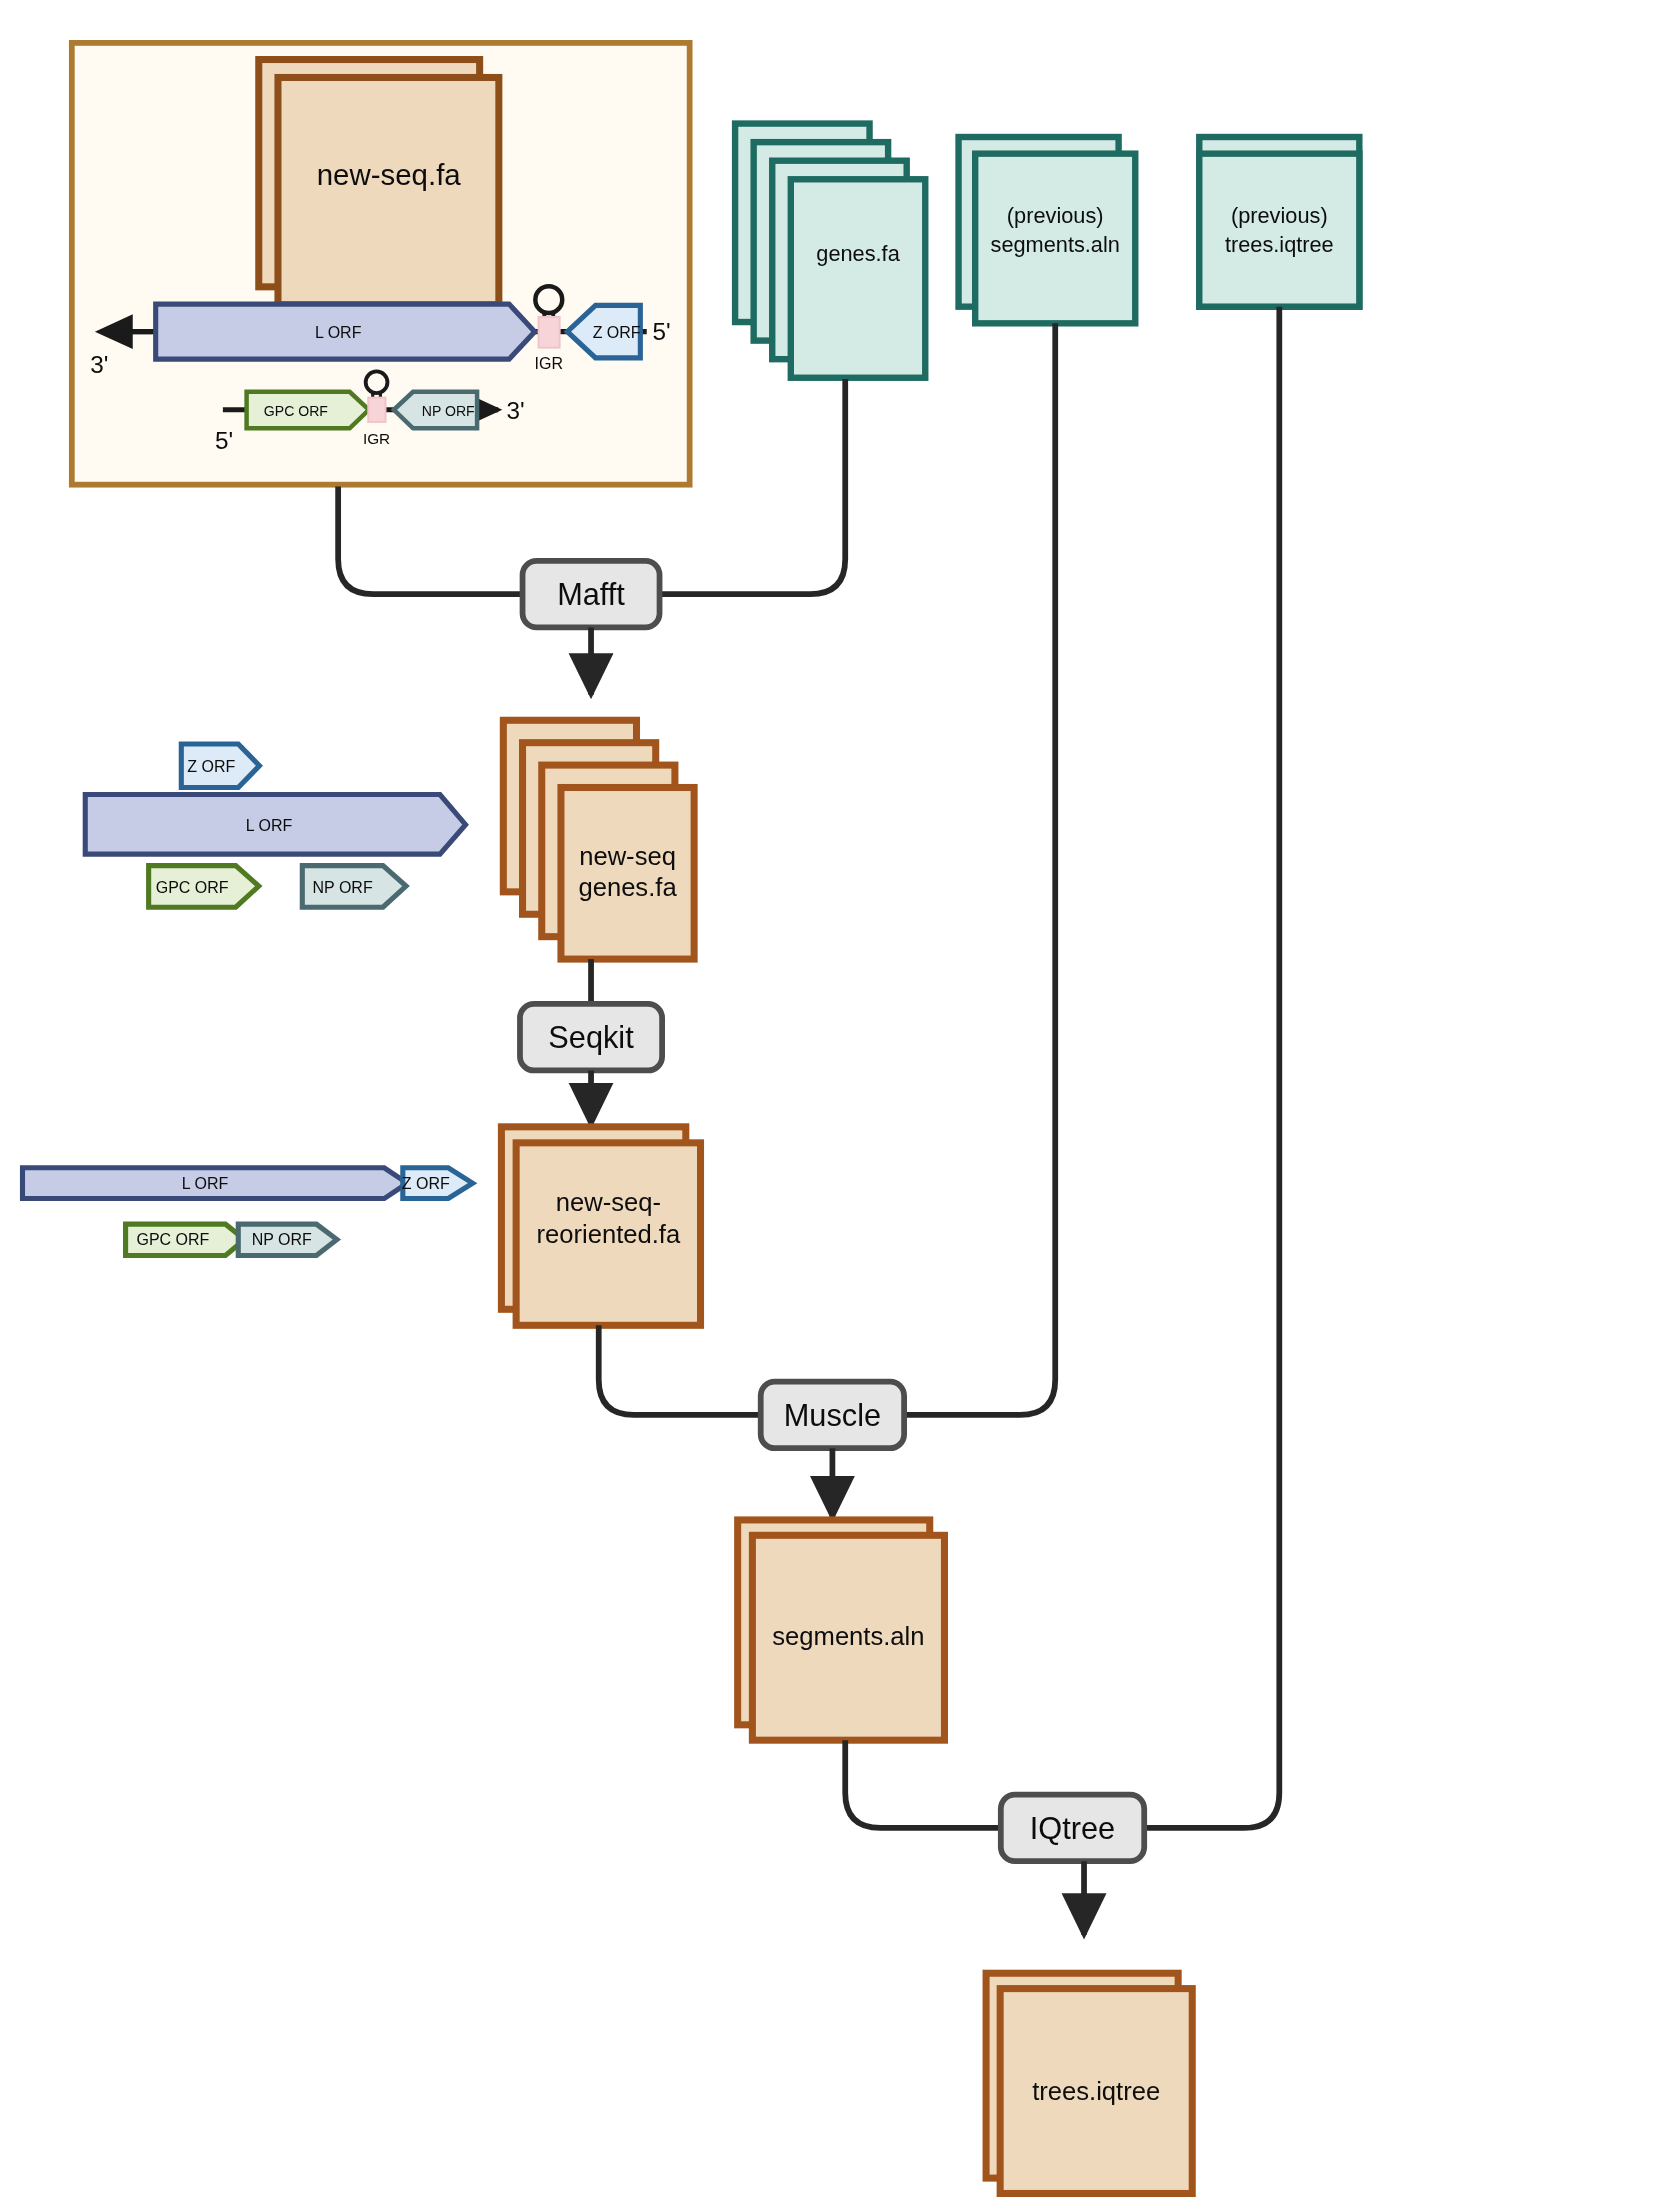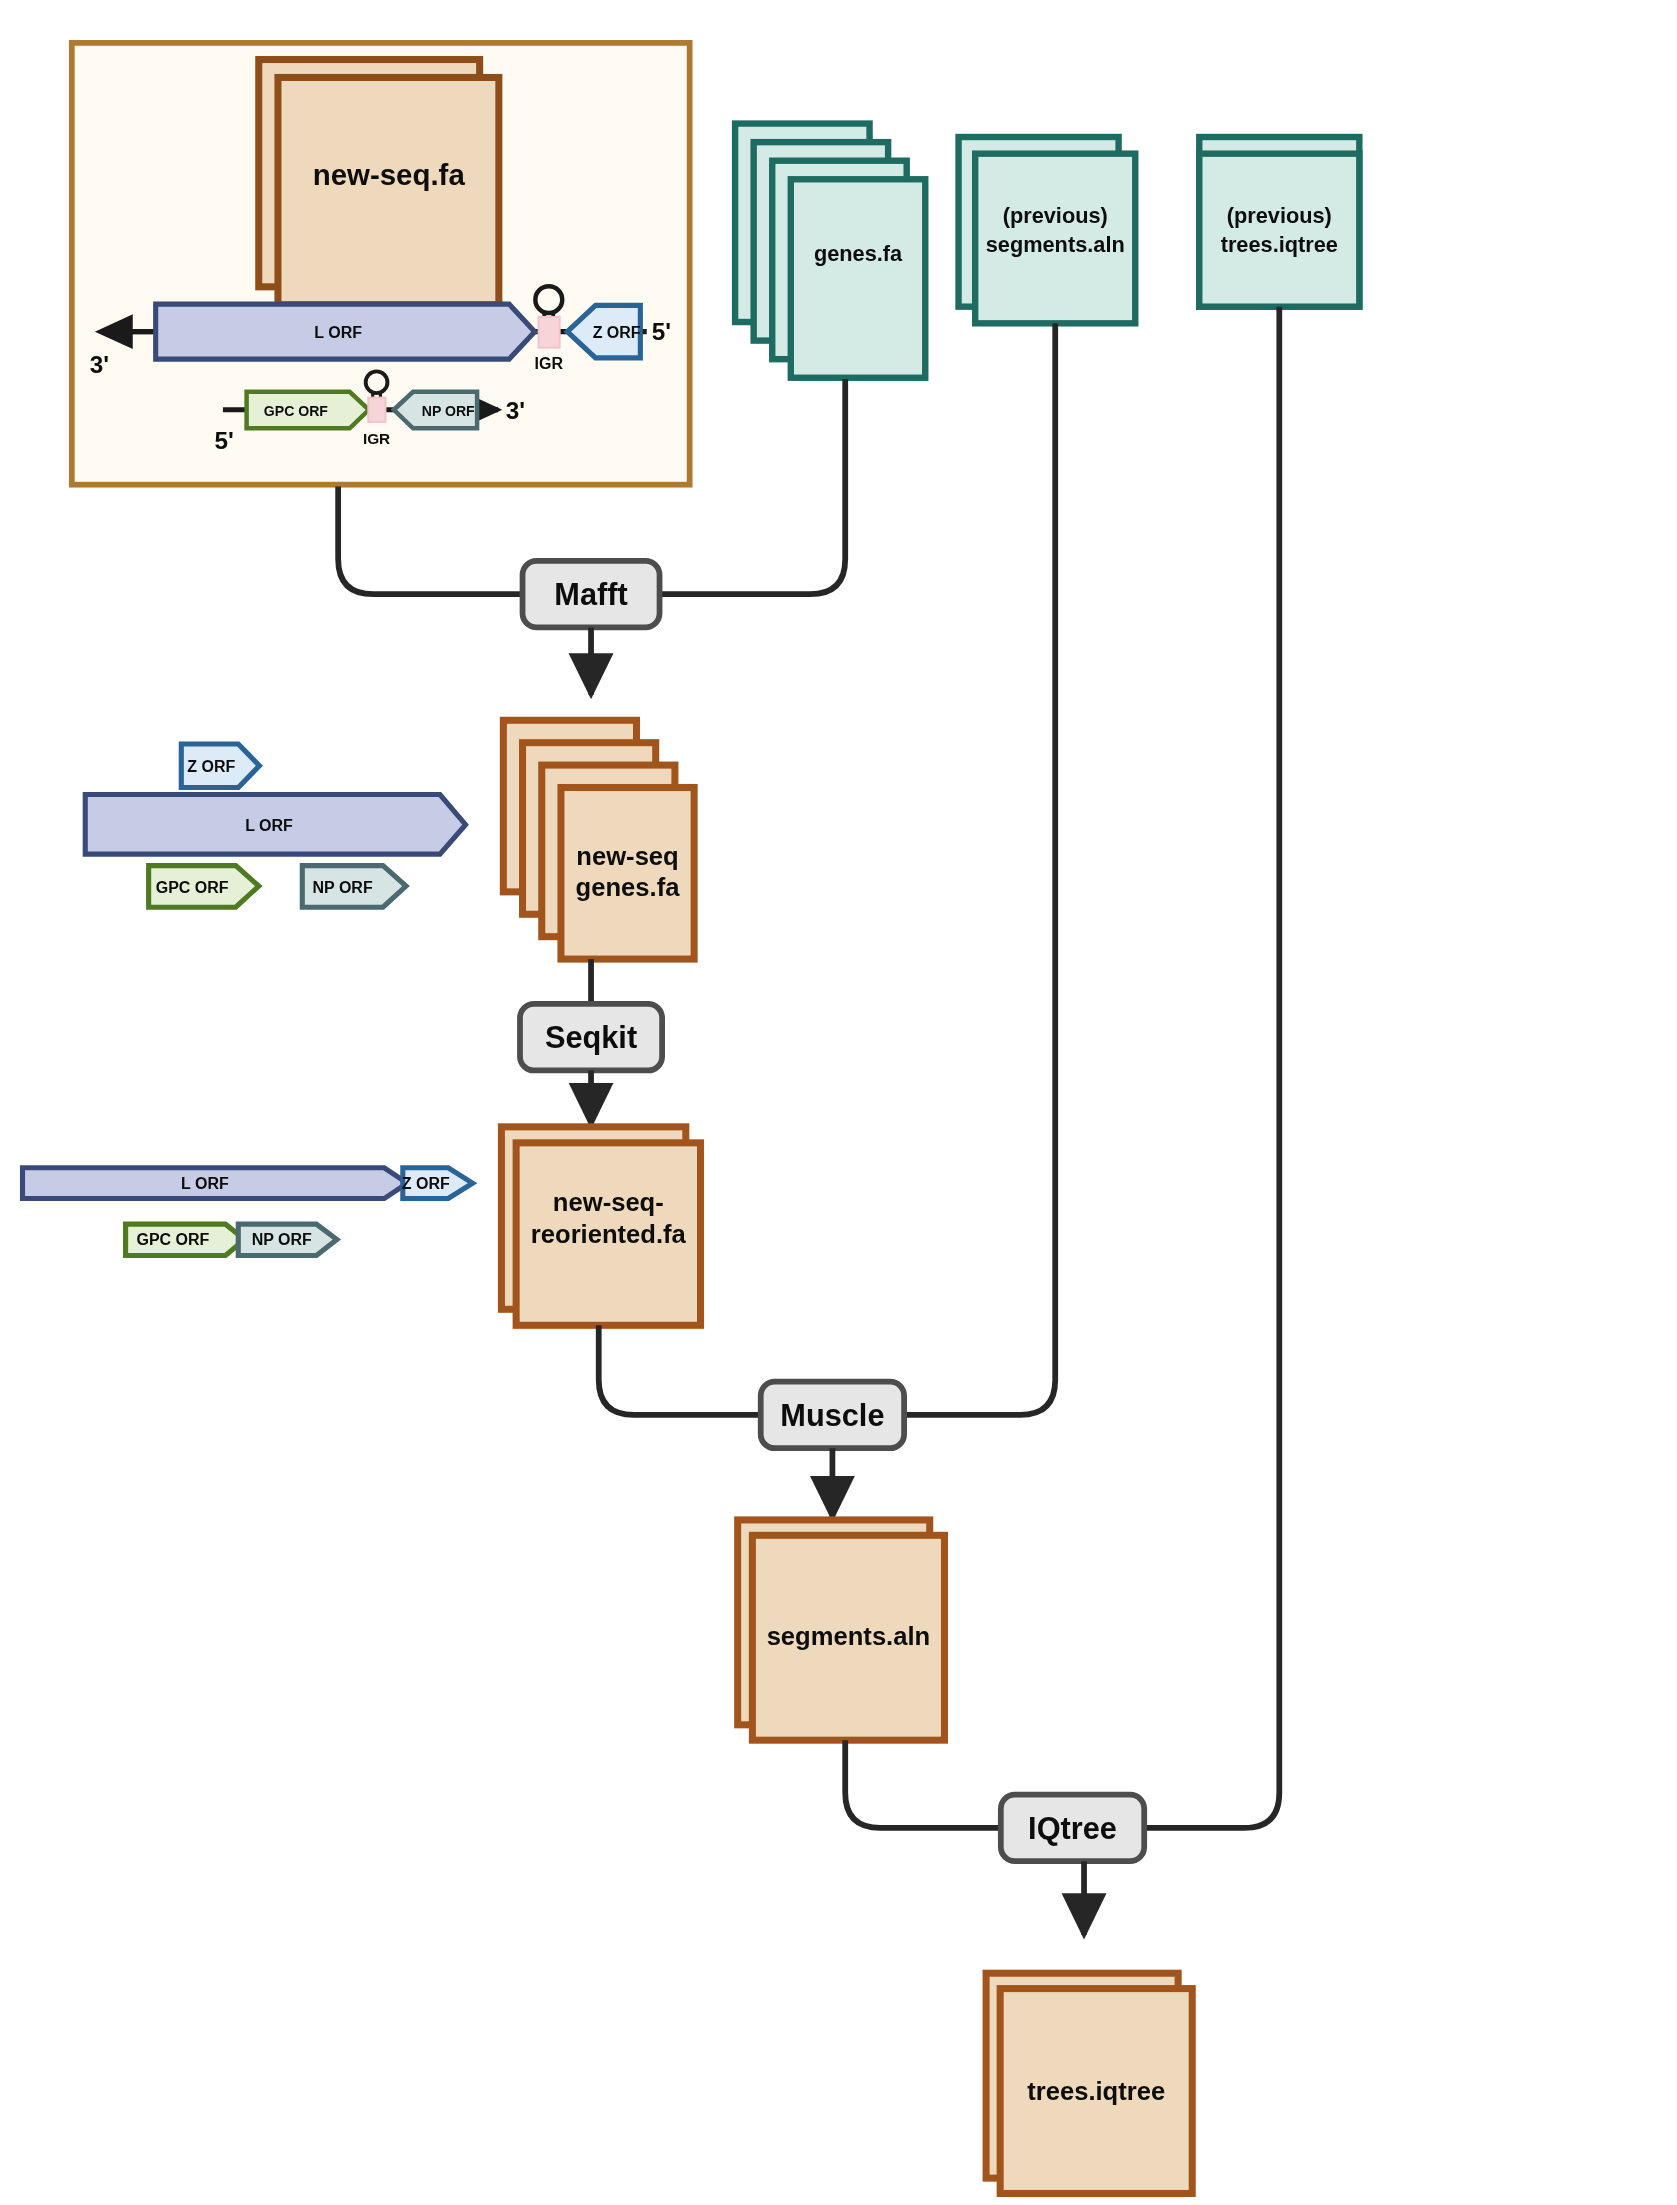--- a/index.html
+++ b/index.html
@@ -1,17 +1,17 @@
 <!DOCTYPE html>
 <html style="font-size:10.2px"><head>
 <meta charset="utf-8">
 <style>
   html,body{margin:0;padding:0;background:#ffffff;}
   body{width:1677px;height:2205px;font-family:"Liberation Sans",sans-serif;}
-  #stage{position:relative;width:1677px;height:2205px;overflow:hidden;font-weight:bold;}
+  #stage{position:relative;width:1677px;height:2205px;overflow:hidden;}
   svg#canvas{position:absolute;left:0;top:0;width:1677px;height:2205px;}
   .lbl{font-family:"Liberation Sans",sans-serif;fill:#0d0d0d;}
 </style>
 </head>
 <body>
 
 <div id="stage">
 <svg id="canvas" viewBox="0 0 2619 3444" xmlns="http://www.w3.org/2000/svg">
   <defs>
     <marker id="arrowhead" markerWidth="9" markerHeight="9" refX="7.2" refY="4.5" orient="auto" markerUnits="strokeWidth">

